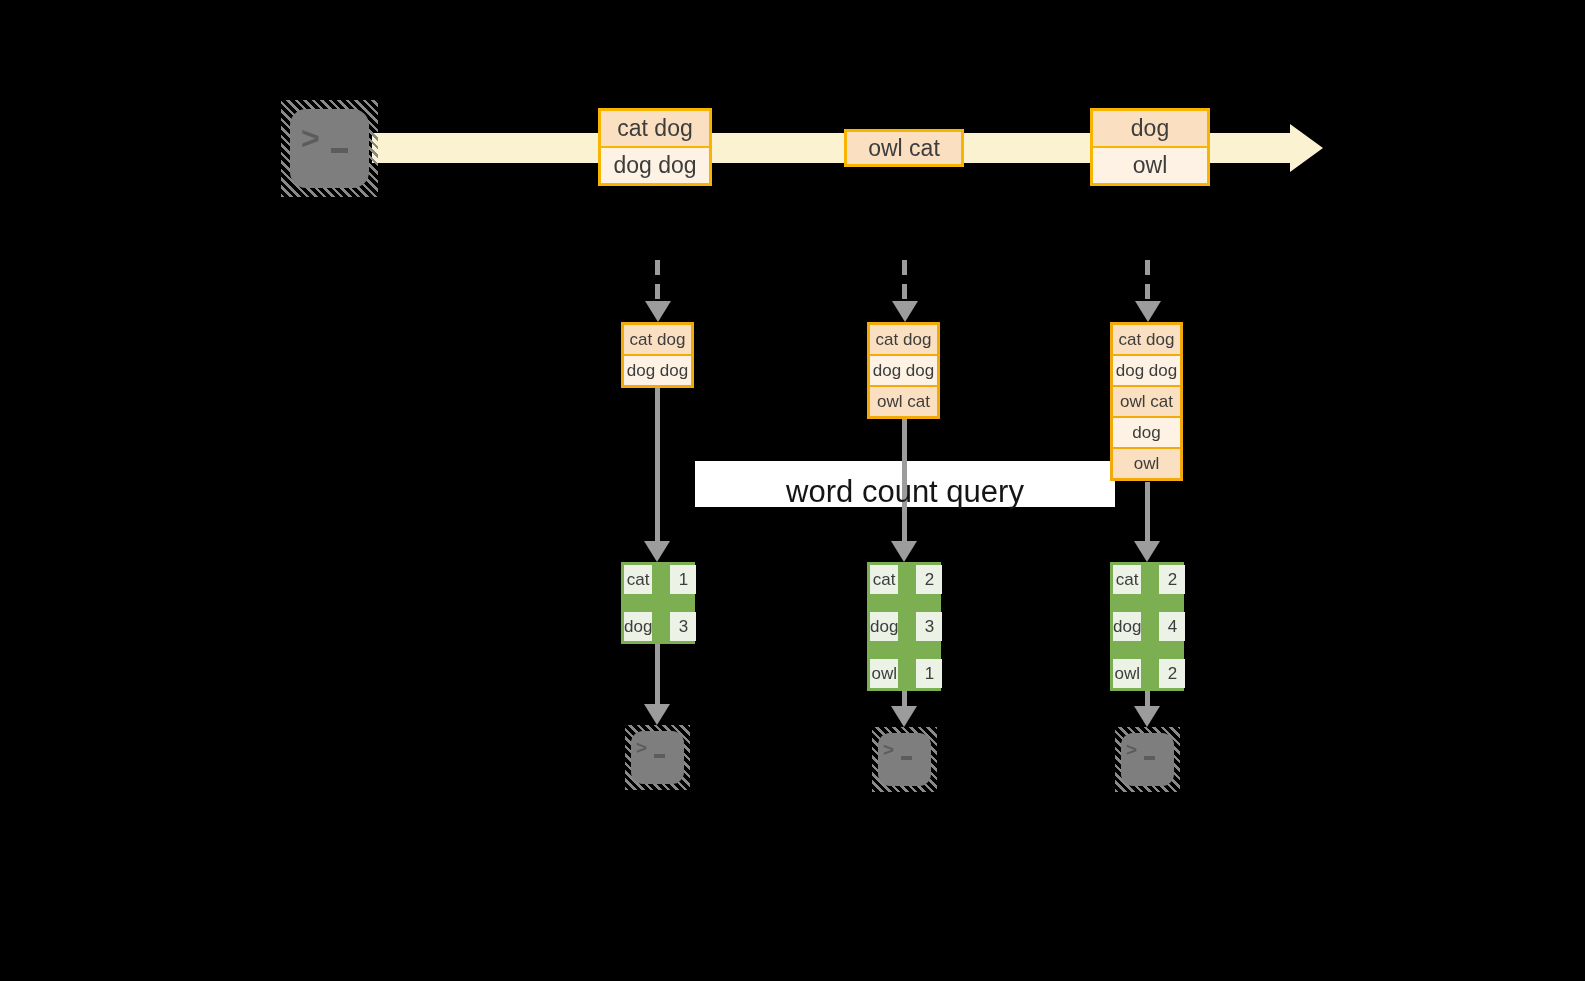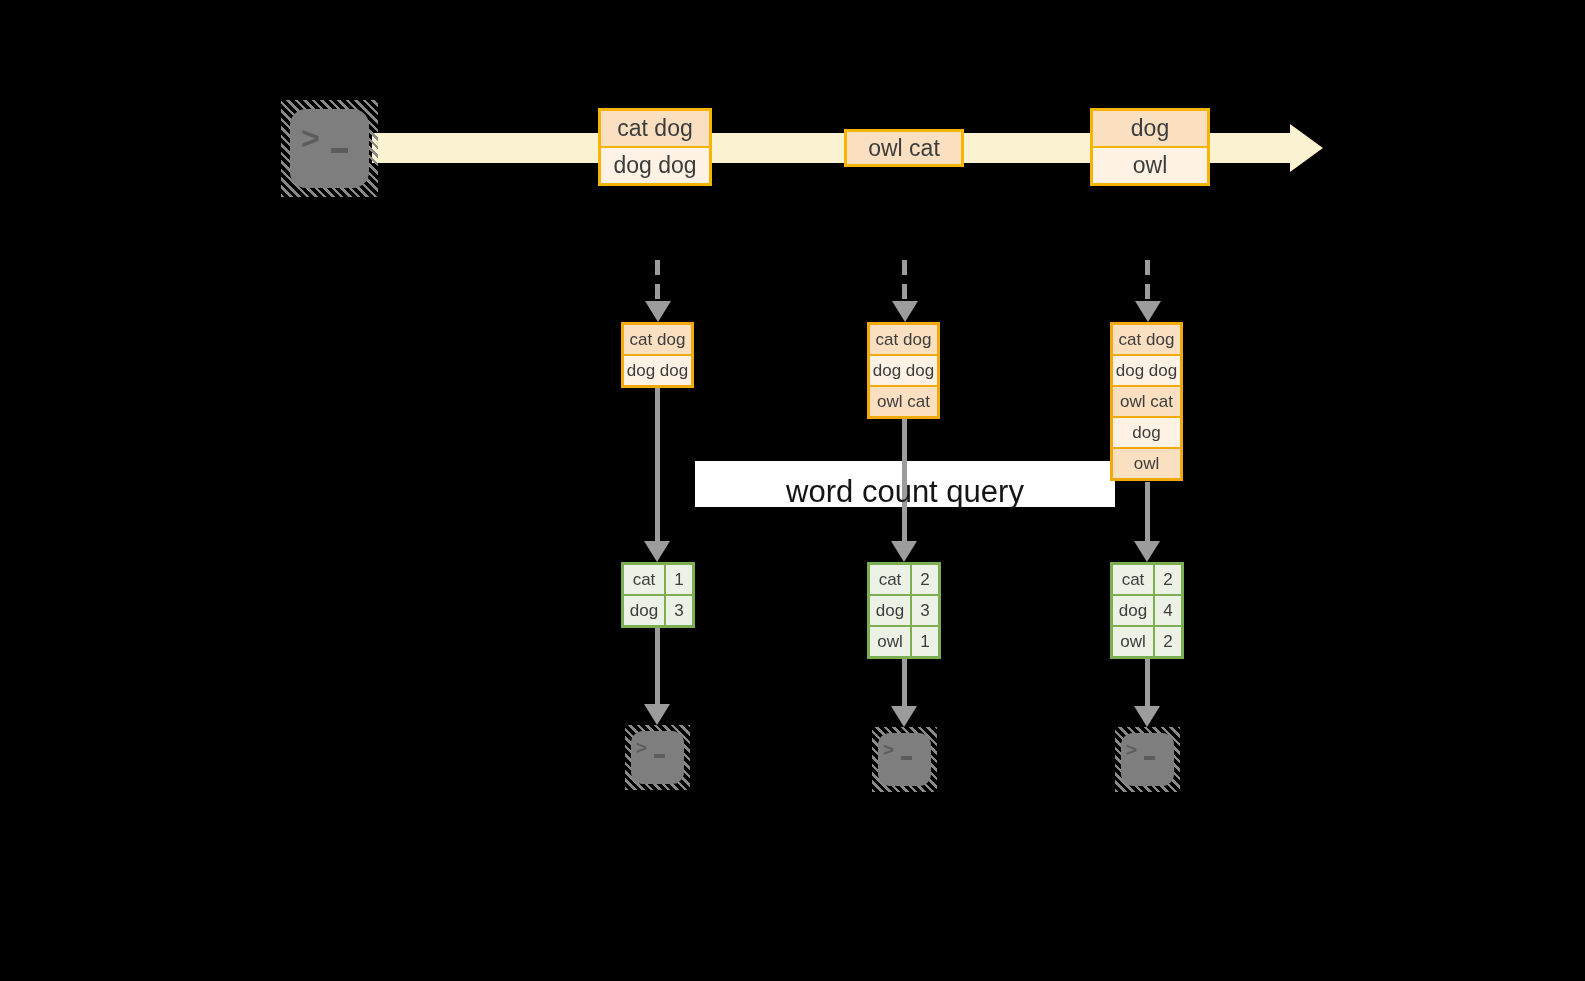--- a/index.html
+++ b/index.html
@@ -65,21 +65,21 @@
   .winbox .rec:nth-child(odd){background:var(--peach-dark);}
   .winbox .rec:nth-child(even){background:var(--peach-light);}
 
   
   .qbg{position:absolute;left:695px;top:461px;width:420px;height:46px;background:#ffffff;z-index:1;}
   .qtext{position:absolute;left:695px;top:461px;width:420px;height:62px;display:flex;align-items:center;justify-content:center;
     font-size:31px;color:#151515;z-index:3;}
 
   
   .wctable{position:absolute;top:562px;width:74px;border:3px solid var(--green);background:var(--green);
-    display:grid;grid-template-columns:1fr 26px;gap:2px;z-index:4;}
+    display:grid;grid-template-columns:1fr 26px;gap:18px;z-index:4;}
   .wctable .cell{height:29px;background:var(--green-fill);display:flex;align-items:center;justify-content:center;
     font-size:17px;color:var(--ink);}
 </style>
 </head>
 <body>
 
 <div class="canvas">
 
   <div class="band"></div>
   <div class="band-head"></div>

